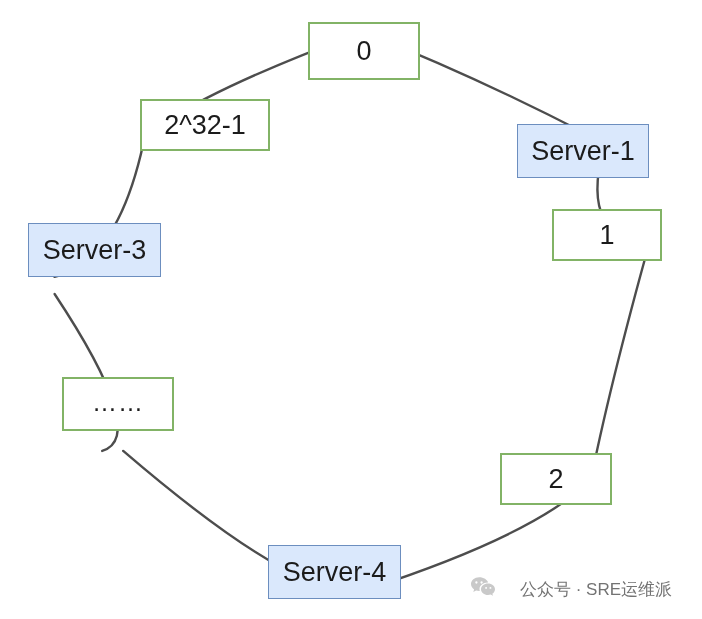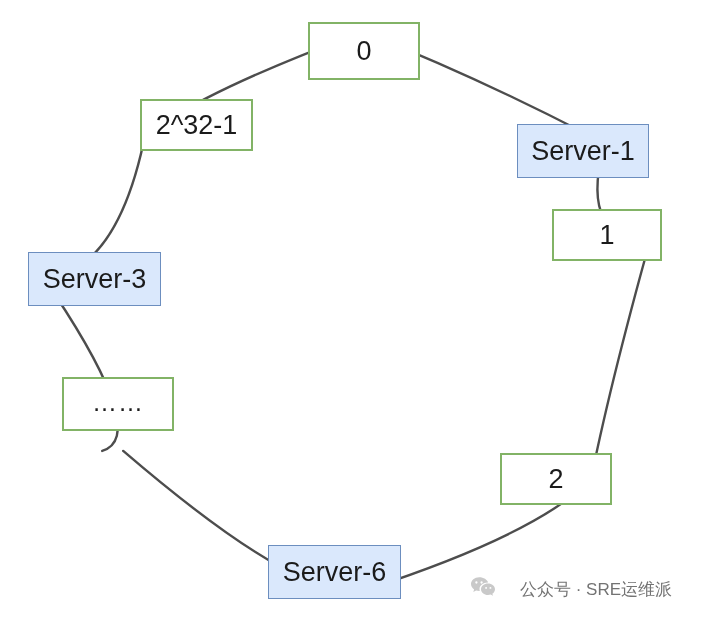--- a/index.html
+++ b/index.html
@@ -94,32 +94,32 @@
 
   <div class="node hash" style="left: 552px; top: 209px; width: 110px; height: 52px;">
     <span>1</span>
   </div>
 
   <div class="node hash" style="left: 500px; top: 453px; width: 112px; height: 52px;">
     <span>2</span>
   </div>
 
   <div class="node server" style="left: 268px; top: 545px; width: 133px; height: 54px;">
-    <span>Server-6</span>
+    <span>Server-4</span>
   </div>
 
   <div class="node hash ellipsis" style="left: 62px; top: 377px; width: 112px; height: 54px;">
     <span>……</span>
   </div>
 
-  <div class="node server" style="left: 28px; top: 252px; width: 133px; height: 54px;">
+  <div class="node server" style="left: 28px; top: 223px; width: 133px; height: 54px;">
     <span>Server-3</span>
   </div>
 
-  <div class="node hash" style="left: 140px; top: 99px; width: 113px; height: 52px;">
+  <div class="node hash" style="left: 140px; top: 99px; width: 130px; height: 52px;">
     <span>2^32-1</span>
   </div>
 
   <div id="watermark" style="left: 470px; top: 576px;">
     <span class="wm-icon">
       <svg width="26" height="22" viewBox="0 0 26 22" xmlns="http://www.w3.org/2000/svg">
         <path d="M9.2 1.2C4.6 1.2 1 4.3 1 8.1c0 2.2 1.2 4.1 3.1 5.4L3.3 16l2.8-1.4c1 .3 2 .5 3.1.5h.6c-.2-.6-.3-1.2-.3-1.8 0-3.7 3.6-6.7 8.1-6.7h.6C17.3 3.7 13.7 1.2 9.2 1.2z" fill="#c9c9c9"></path>
         <circle cx="6.4" cy="6.5" r="1.15" fill="#ffffff"></circle>
         <circle cx="11.6" cy="6.5" r="1.15" fill="#ffffff"></circle>
         <path d="M25 13.2c0-3.2-3.1-5.8-7-5.8s-7 2.6-7 5.8c0 3.2 3.1 5.8 7 5.8.9 0 1.8-.14 2.6-.4l2.4 1.2-.66-2c1.6-1.06 2.66-2.7 2.66-4.6z" fill="#c9c9c9"></path>

